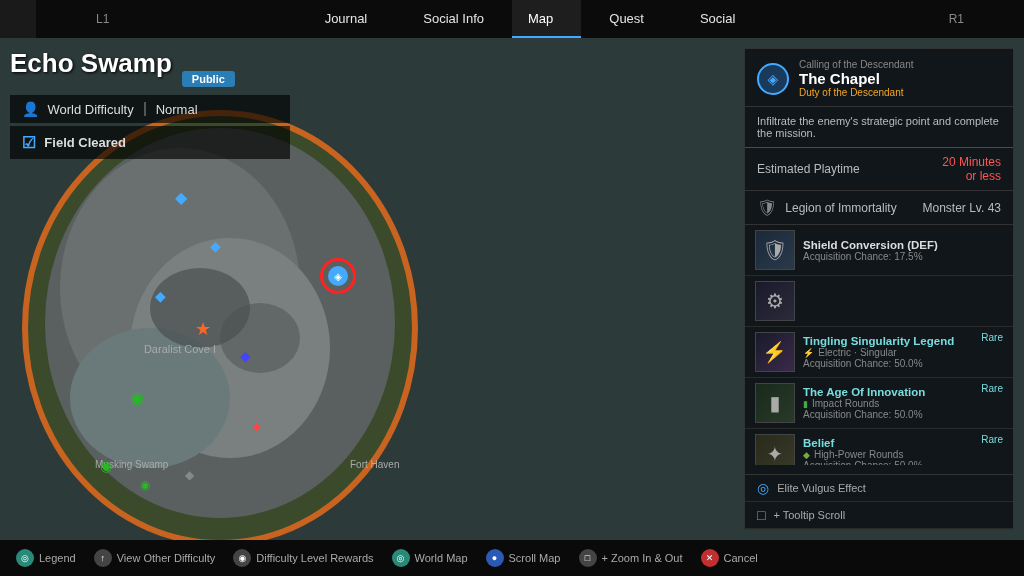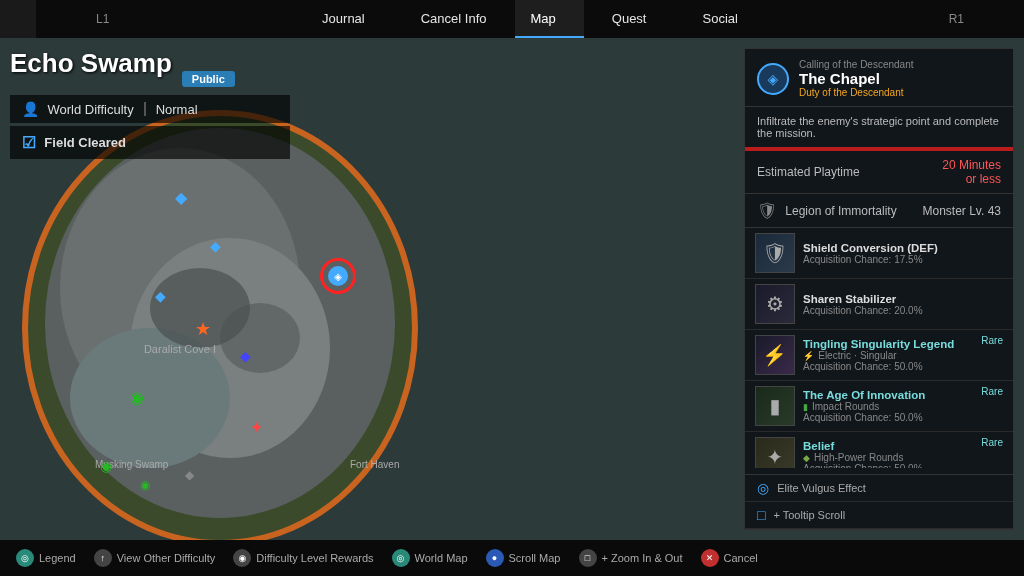--- a/index.html
+++ b/index.html
@@ -184,21 +184,21 @@
     }
     .rp-header-text .duty-label {
       font-size: 10px;
       color: #f5a623;
     }
 
     .rp-desc {
       padding: 8px 12px;
       font-size: 11px;
       color: #bbb;
-      border-bottom: 4px solid #b91c1c;
+      border-bottom: 1px solid #b91c1c;
     }
 
     .rp-playtime {
       padding: 7px 12px;
       display: flex;
       justify-content: space-between;
       align-items: center;
       border-bottom: 1px solid #333;
       font-size: 12px;
       color: #bbb;
@@ -379,21 +379,21 @@
   </style>
 </head>
 <body>
 
 <div class="top-nav">
   <span class="nav-left-icon">L1</span>
   <div class="nav-tab">
     <span>Journal</span>
   </div>
   <div class="nav-tab">
-    <span>Cancel Info</span>
+    <span>Social Info</span>
   </div>
   <div class="nav-tab active">
     <span>Map</span>
   </div>
   <div class="nav-tab">
     <span>Quest</span>
   </div>
   <div class="nav-tab">
     <span>Social</span>
   </div>
@@ -482,24 +482,20 @@
       </div>
       <div class="loot-info">
         <div class="loot-name">Shield Conversion (DEF)</div>
         <div class="loot-chance">Acquisition Chance: 17.5%</div>
       </div>
     </div>
     <div class="loot-item">
       <div class="loot-img stab-bg">
         <span class="loot-icon-sym">⚙</span>
       </div>
-      <div class="loot-info">
-        <div class="loot-name">Sharen Stabilizer</div>
-        <div class="loot-chance">Acquisition Chance: 20.0%</div>
-      </div>
     </div>
     <div class="loot-item">
       <div class="loot-img sing-bg">
         <span class="loot-icon-sym">⚡</span>
       </div>
       <div class="loot-info">
         <div class="loot-name rare">Tingling Singularity Legend</div>
         <div class="loot-sub">
           <span style="color:#4af;font-size:9px;">⚡</span> Electric · Singular
         </div>

